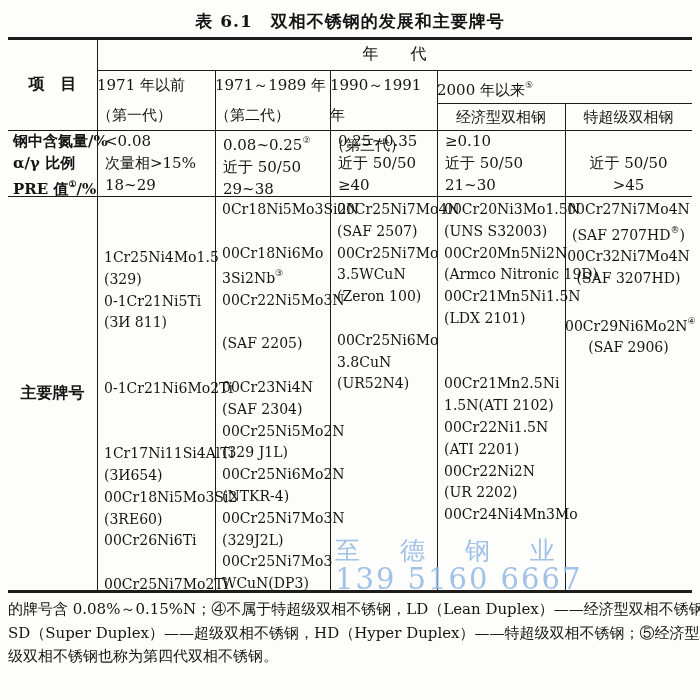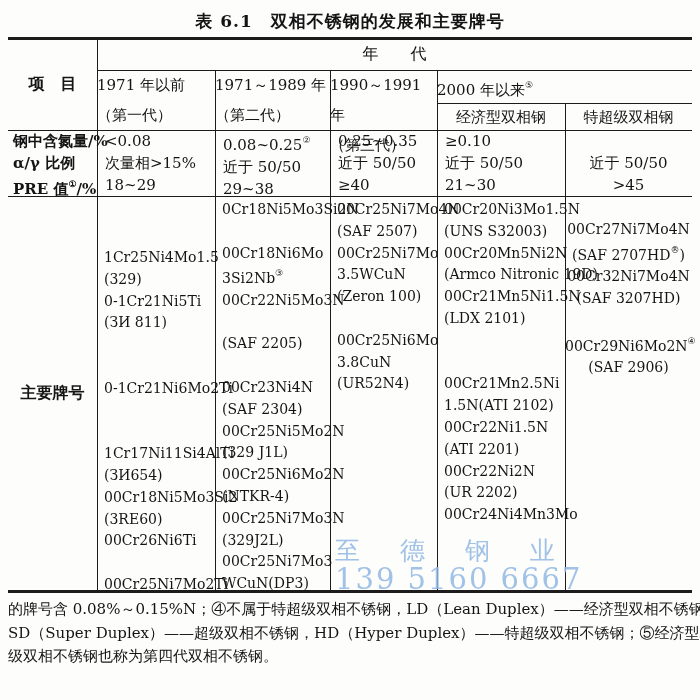--- a/index.html
+++ b/index.html
@@ -16,21 +16,21 @@
   .hline,.vline{position:absolute; background:#1c1c1c;}
   .cell{position:absolute; box-sizing:border-box; font-size:15px; line-height:22px;}
   .center-flex{display:flex; align-items:center; justify-content:center; text-align:center;}
   .bold{font-weight:bold;}
   .hdr2 .ln{line-height:30px; text-align:left;}
   .props .ln{line-height:22px; white-space:nowrap;}
   .props{padding-left:5px;}
   .props.centered{padding-left:0; text-align:center;}
   .grades{font-size:14px; padding-top:3px; padding-left:4px;}
   .grades .ln{line-height:21.8px; white-space:nowrap;}
-  .grades.centered{padding-left:0; text-align:center;margin-top:20px;}
+  .grades.centered{padding-left:0; text-align:center;}
   sup{font-size:9px; position:relative; top:-1px;}
   .watermark{
     position:absolute; left:335px; top:538px; width:230px;
     color:rgba(143,183,226,0.85); text-align:center; pointer-events:none;
   }
   .wm1{font-size:25px; letter-spacing:16px; line-height:26px; white-space:nowrap;}
   .wm2{font-size:29px; letter-spacing:2px; line-height:30px; white-space:nowrap;}
   .footnotes{
     position:absolute; left:8px; top:598px; width:686px;
     font-size:15px; line-height:23.5px;

